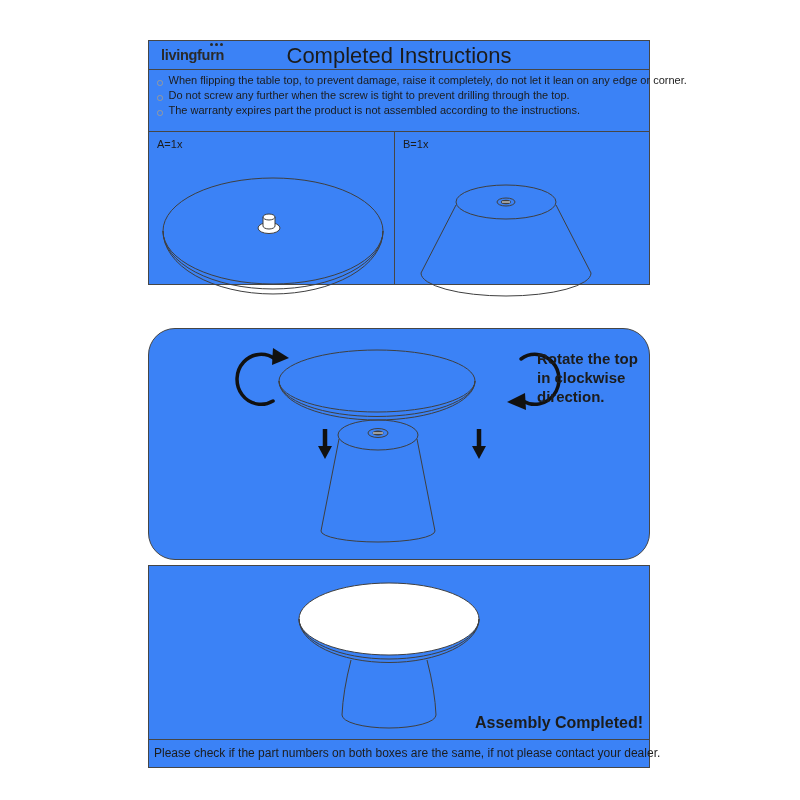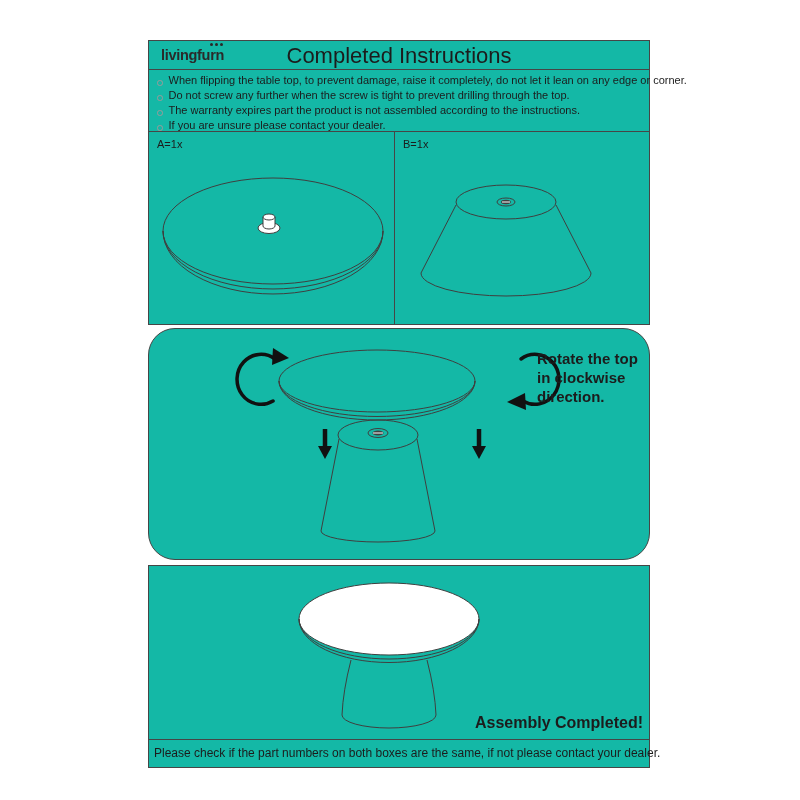--- a/index.html
+++ b/index.html
@@ -7,21 +7,21 @@
   }
   html,body{margin:0;padding:0;}
   body{
     width:800px;height:800px;background:#ffffff;
     font-family:"Liberation Sans", sans-serif;color:var(--text);
     position:relative;overflow:hidden;
   }
   .sheet{position:absolute;left:148px;top:40px;width:502px;height:728px;}
   .box{
     position:absolute;left:0;width:502px;box-sizing:border-box;
-    border:1px solid var(--border);background:#14b8a6;
+    border:1px solid var(--border);background:#3b82f6;
   }
   
   .hdr{top:0;height:30px;}
   .logo{
     position:absolute;left:12px;top:6px;font-weight:bold;font-size:14.5px;
     letter-spacing:-0.3px;color:#2a2a2a;
   }
   .logo-dots{position:absolute;top:-4px;right:1px;display:flex;gap:2px;}
   .logo-dots i{width:3px;height:3px;border-radius:50%;background:#2a2a2a;display:block;}
   .title{
@@ -30,21 +30,21 @@
   }
   
   .warn{top:29px;height:63px;padding:3px 4px 0 4px;}
   .warn-row{display:flex;align-items:center;height:15px;}
   .warn-row .bullet{
     flex:0 0 auto;width:3.5px;height:3.5px;border:1px solid #9a9a9a;border-radius:50%;
     margin:5px 6px 0 4px;
   }
   .warn-row span.txt{font-size:11px;line-height:15px;white-space:nowrap;}
   
-  .parts{top:91px;height:194px;display:flex;}
+  .parts{top:91px;height:154px;display:flex;}
   .cellA{position:relative;width:246px;border-right:1px solid var(--border);box-sizing:border-box;}
   .cellB{position:relative;flex:1;}
   .part-label{position:absolute;left:8px;top:6px;font-size:11px;z-index:2;}
   .cellA svg,.cellB svg,.step svg,.done svg{position:absolute;left:0;top:0;}
   
   .step{top:288px;height:232px;border-radius:27px;}
   .rotate-note{
     position:absolute;left:388px;top:20px;width:114px;
     font-weight:bold;font-size:15px;line-height:19px;
   }
@@ -86,24 +86,20 @@
       <span class="bullet"></span>
       <span class="txt">When flipping the table top, to prevent damage, raise it completely, do not let it lean on any edge or corner.</span>
     </div>
     <div class="warn-row">
       <span class="bullet"></span>
       <span class="txt">Do not screw any further when the screw is tight to prevent drilling through the top.</span>
     </div>
     <div class="warn-row">
       <span class="bullet"></span>
       <span class="txt">The warranty expires part the product is not assembled according to the instructions.</span>
-    </div>
-    <div class="warn-row">
-      <span class="bullet"></span>
-      <span class="txt">If you are unsure please contact your dealer.</span>
     </div>
   </div>
 
   <div class="box parts">
     <div class="cellA">
       <div class="part-label">A=1x</div>
       <svg width="244" height="192" viewBox="0 0 244 192">
 
         <ellipse class="ln" cx="124" cy="99" rx="110" ry="53"></ellipse>
         <path class="ln" d="M 14 99 A 110 58 0 0 0 234 99"></path>

